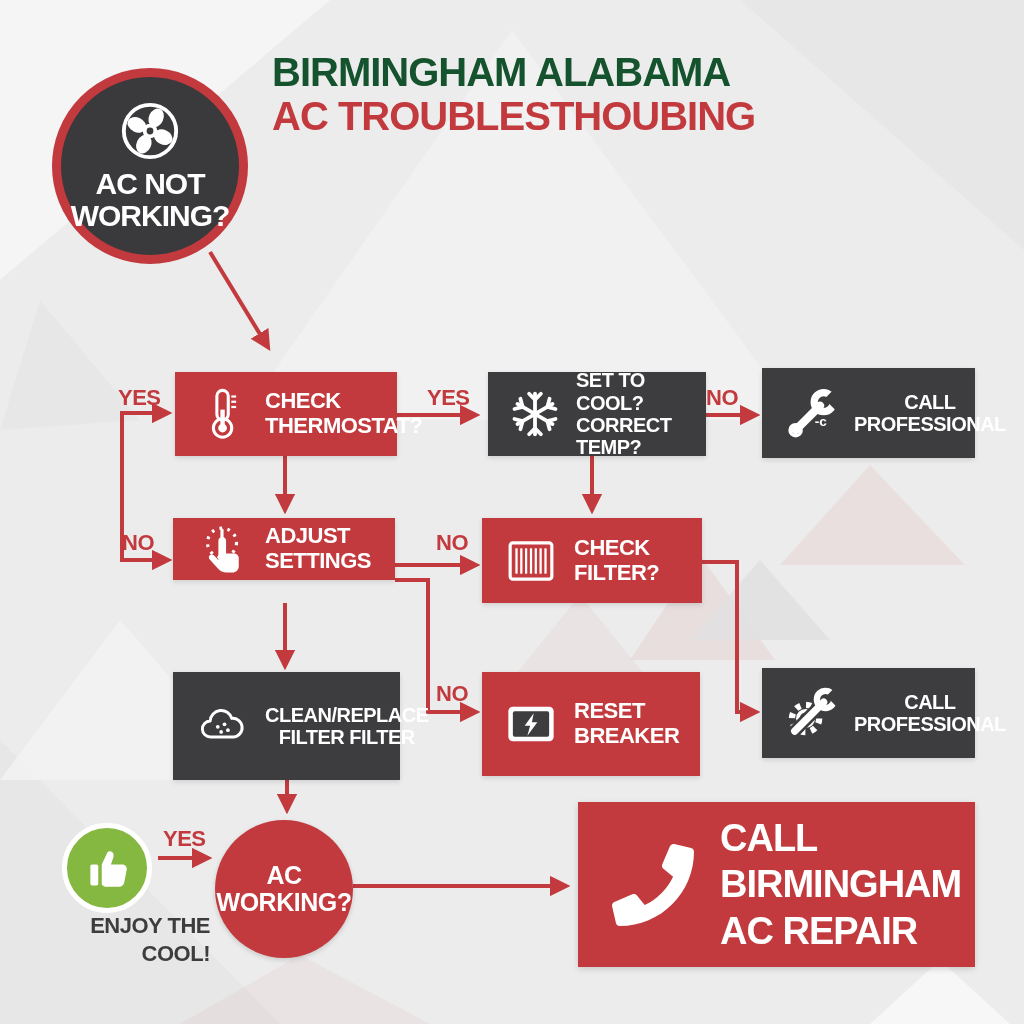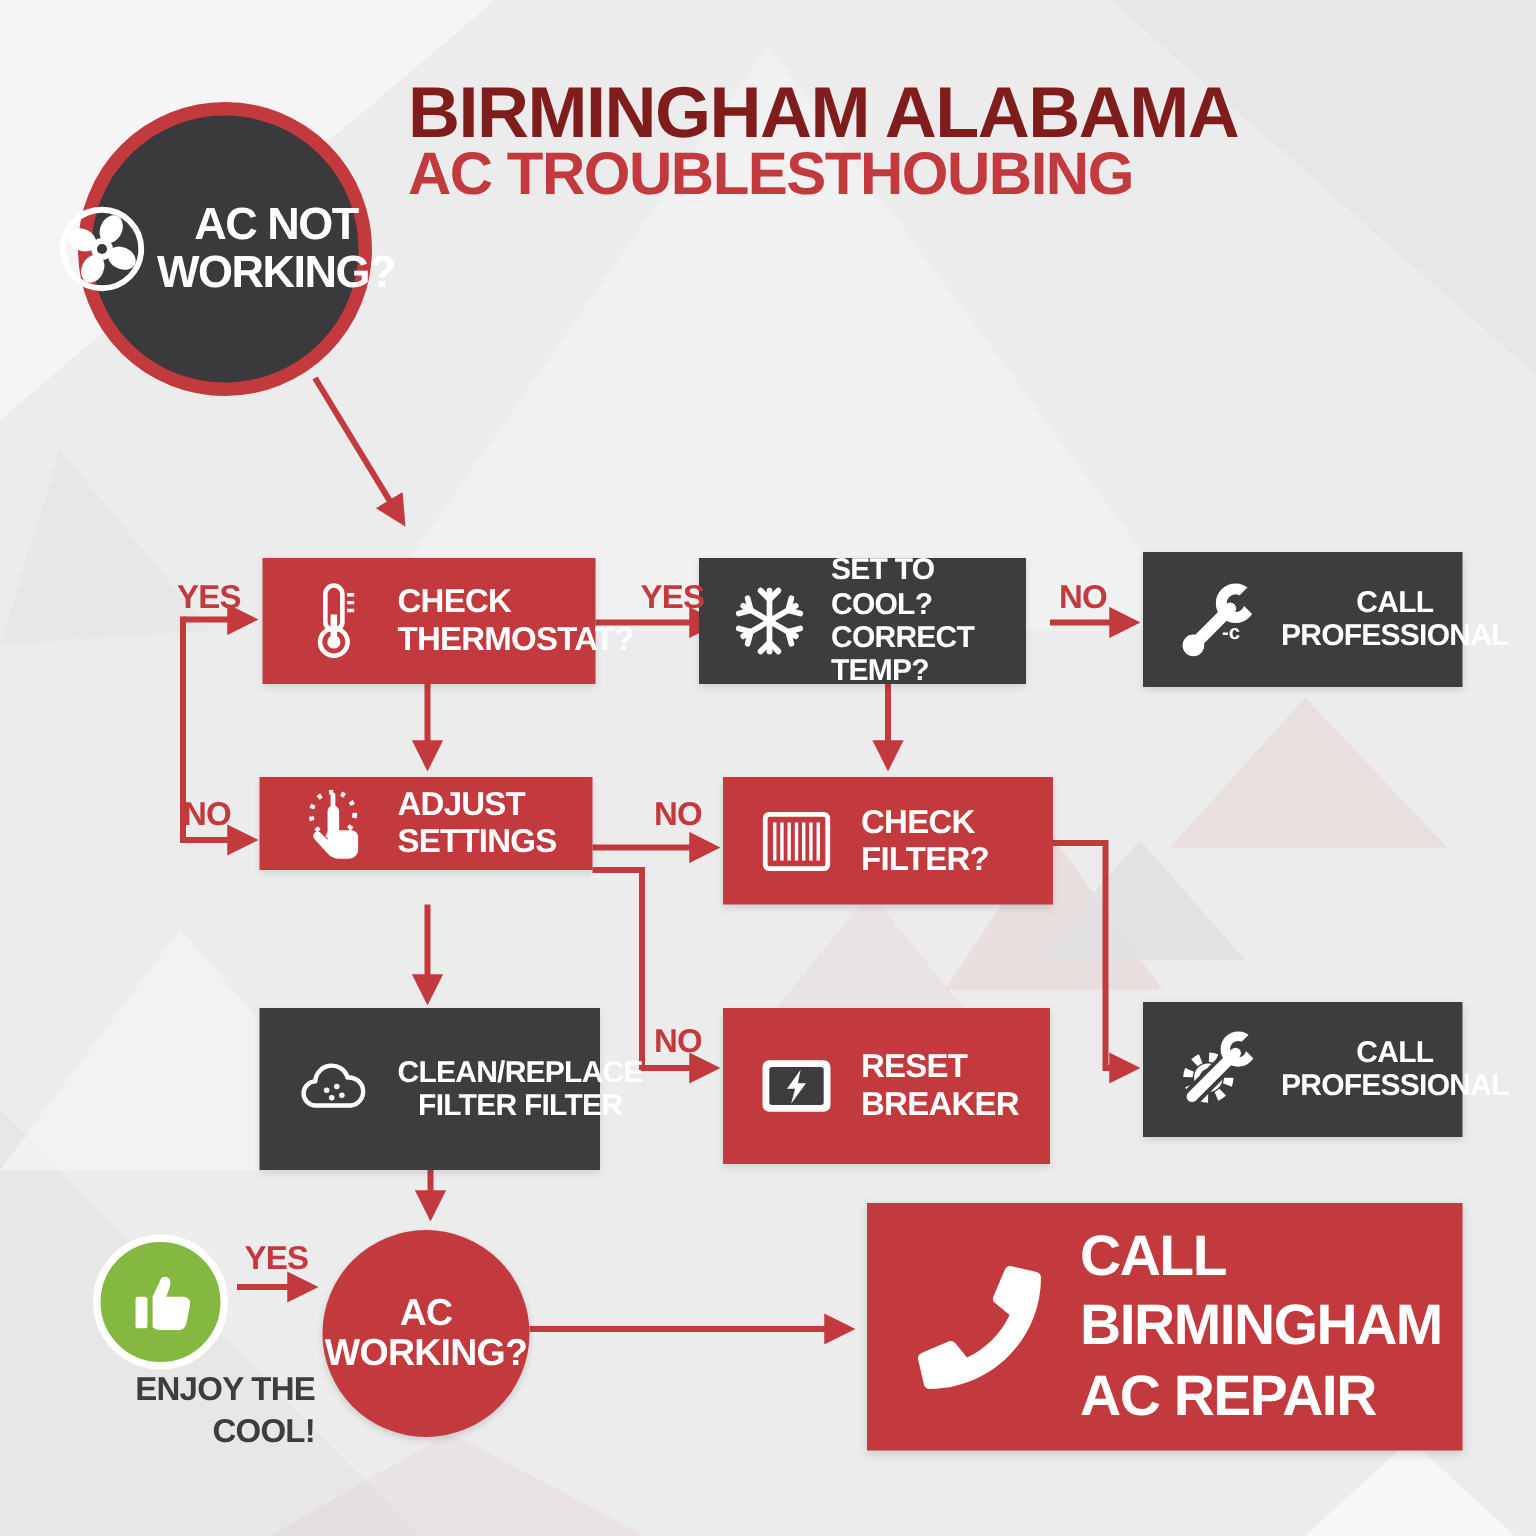--- a/index.html
+++ b/index.html
@@ -3,41 +3,41 @@
 <meta charset="utf-8">
 <style>
   html,body{margin:0;padding:0;background:#ececec;}
   #canvas{position:relative;width:1024px;height:1024px;overflow:hidden;
           font-family:"Liberation Sans","DejaVu Sans",sans-serif;background:#ececec;}
   svg.layer{position:absolute;left:0;top:0;width:1024px;height:1024px;}
   .abs{position:absolute;}
   .multiline{white-space:pre-line;}
 
   
-  .title1{left:272px;top:52px;font-size:48px;font-weight:bold;color:#7f1d1d;letter-spacing:-1px;line-height:1.0;}
+  .title1{left:272px;top:52px;font-size:40px;font-weight:bold;color:#14532d;letter-spacing:-1px;line-height:1.0;}
   .title2{left:272px;top:96px;font-size:40px;font-weight:bold;color:#c23a3e;letter-spacing:-1px;line-height:1.0;}
 
   
   .start-circle{left:52px;top:68px;width:178px;height:178px;background:#3a393b;
-    border:9px solid #c23a3e;border-radius:50%;display:flex;flex-direction:row;
+    border:9px solid #c23a3e;border-radius:50%;display:flex;flex-direction:column;
     align-items:center;justify-content:center;gap:6px;}
   .start-circle .txt{color:#fff;font-weight:bold;font-size:30px;line-height:1.08;text-align:center;letter-spacing:-1px;}
 
   
   .node{display:flex;align-items:center;gap:14px;padding:0 10px 0 20px;box-sizing:border-box;
         box-shadow:0 2px 5px rgba(0,0,0,0.12);}
   .node.red{background:#c23a3e;}
   .node.dark{background:#3d3c3e;}
   .node .txt{color:#fff;font-weight:bold;font-size:22px;line-height:1.12;letter-spacing:-0.5px;}
   .node .txt.center{text-align:center;flex:1;}
   .node .txt.sm{font-size:20px;}
   .icon{flex:0 0 auto;display:flex;align-items:center;justify-content:center;}
 
   .n-thermostat{left:175px;top:372px;width:222px;height:84px;}
-  .n-cool{left:466px;top:372px;width:218px;height:84px;}
+  .n-cool{left:488px;top:372px;width:218px;height:84px;}
   .n-prof1{left:762px;top:368px;width:213px;height:90px;}
   .n-adjust{left:173px;top:518px;width:222px;height:62px;}
   .n-filter{left:482px;top:518px;width:220px;height:85px;}
   .n-clean{left:173px;top:672px;width:227px;height:108px;}
   .n-breaker{left:482px;top:672px;width:218px;height:104px;}
   .n-prof2{left:762px;top:668px;width:213px;height:90px;}
 
   
   .working-circle{left:215px;top:820px;width:138px;height:138px;background:#c23a3e;border-radius:50%;
     display:flex;align-items:center;justify-content:center;box-shadow:0 2px 5px rgba(0,0,0,0.15);}

